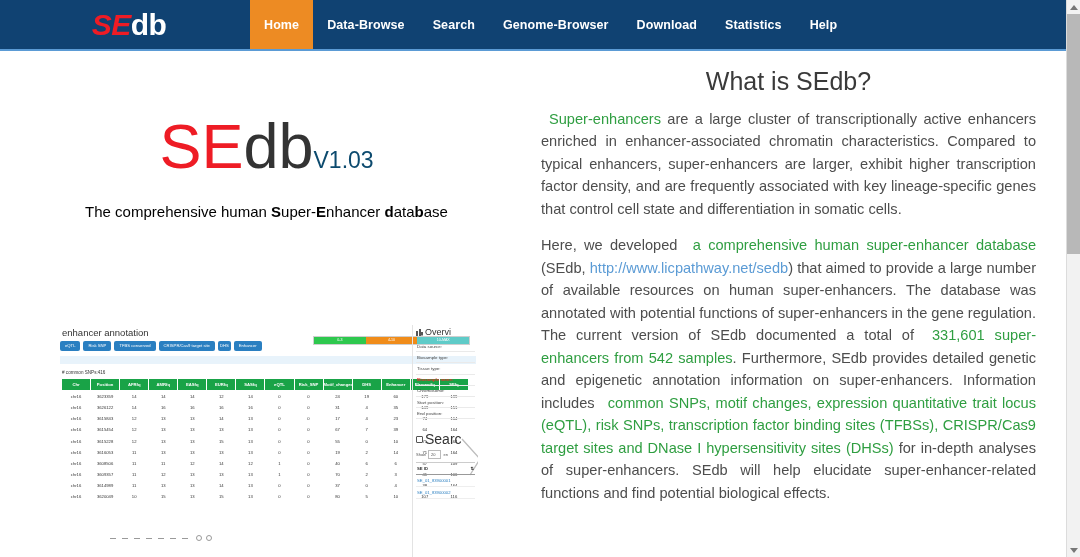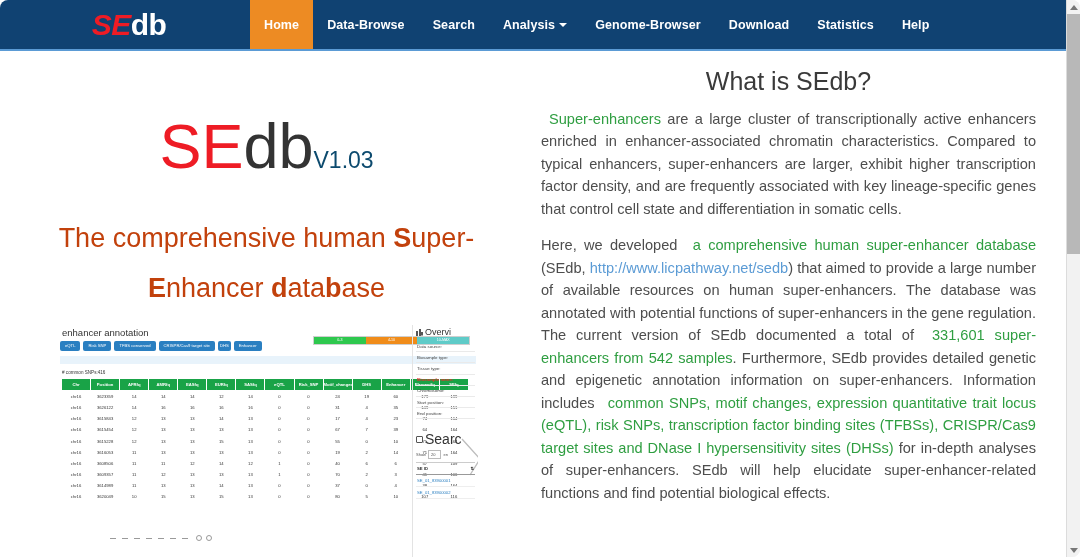--- a/index.html
+++ b/index.html
@@ -9,21 +9,20 @@
     width: 1080px; height: 557px;
     overflow: hidden;
     background: #ffffff;
     font-family: "Liberation Sans", sans-serif;
   }
   #page {
     position: relative;
     width: 1080px; height: 557px;
     background: #ffffff;
     overflow: hidden;
-    border-radius: 8px;
   }
 
   
   .navbar {
     position: absolute;
     top: 0; left: 0;
     width: 1066px;
     height: 51px;
     background: #104272;
     display: flex;
@@ -100,24 +99,24 @@
     text-align: center;
     margin-top: 62px;
     line-height: 1;
     user-select: none;
   }
   .hero-logo .h-se { color: #ee1c25; font-size: 63px; font-weight: normal; }
   .hero-logo .h-db { color: #333333; font-size: 63px; font-weight: normal; }
   .hero-logo .h-ver { color: #0c4a6e; font-size: 23px; font-weight: normal; }
 
   .hero-tagline {
-    margin-top: 36px;
+    margin-top: 20px;
     text-align: center;
-    color: #c2410c;
-    font-size: 27px;
+    color: #000000;
+    font-size: 15px;
     line-height: 1.85;
     padding: 0 46px;
   }
   .hero-tagline b { font-weight: bold; }
 
   
   .shot {
     position: absolute;
     left: 58px;
     top: 272px;
@@ -356,24 +355,20 @@
     </div>
     <div class="nav-links">
       <div class="nav-item active">
           <span>Home</span>
         </div>
       <div class="nav-item">
           <span>Data-Browse</span>
         </div>
       <div class="nav-item">
           <span>Search</span>
-        </div>
-      <div class="nav-item">
-          <span>Analysis</span>
-          <i class="caret"></i>
         </div>
       <div class="nav-item">
           <span>Genome-Browser</span>
         </div>
       <div class="nav-item">
           <span>Download</span>
         </div>
       <div class="nav-item">
           <span>Statistics</span>
         </div>

